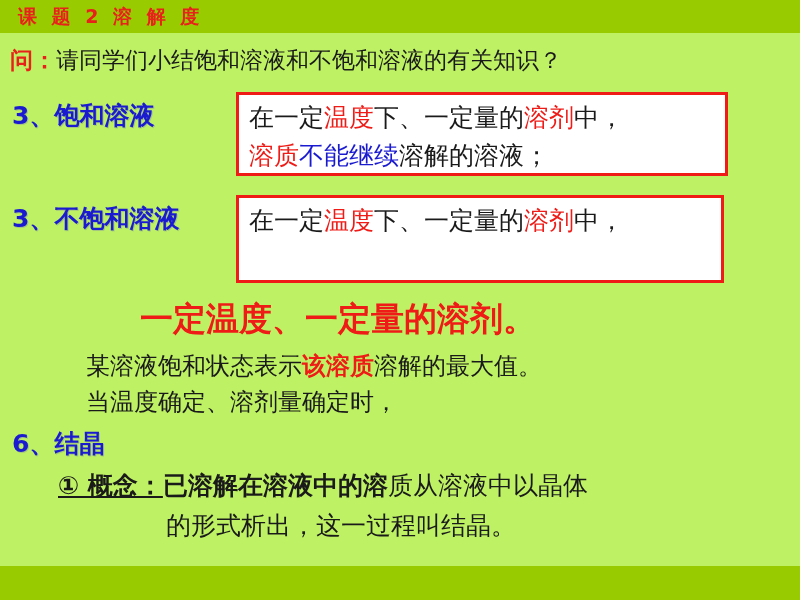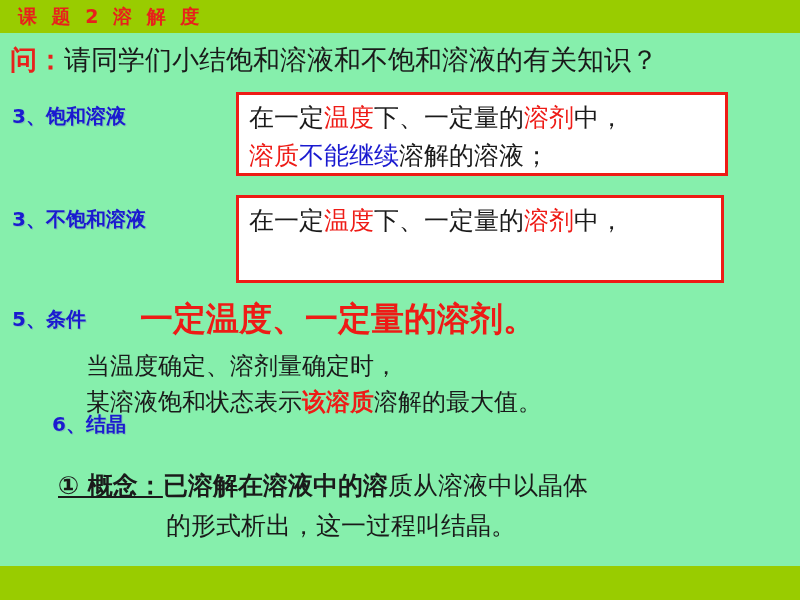--- a/index.html
+++ b/index.html
@@ -13,21 +13,21 @@
     background: #ffffff;
     font-family: "DejaVu Sans", "Liberation Sans", sans-serif;
     overflow: hidden;
     position: relative;
   }
 
   .slide {
     position: relative;
     width: 800px;
     height: 600px;
-    background: #86efac;
+    background: #bef264;
   }
 
   
   .bar {
     position: absolute;
     left: 0;
     width: 800px;
     background: #99cc00;
   }
   .bar-top {
@@ -54,44 +54,44 @@
   .c-red   { color: #ee1b16; margin-top: 40px; }
   .c-blue  { color: #1a1ad0; }
   .c-black { color: #1a1a1a; }
   .b  { font-weight: bold; }
 
   
   .question {
     position: absolute;
     left: 10px;
     top: 42px;
-    font-size: 27px;
+    font-size: 23px;
     line-height: 36px;
     white-space: nowrap;
     color: #1a1a1a;
   }
   .question .q-mark {
     font-weight: bold;
     color: #e8211b;
   }
 
   
   .label-blue {
     position: absolute;
-    font-size: 20px;
+    font-size: 25px;
     font-weight: bold;
     color: #1a1ad0;
     white-space: nowrap;
     line-height: 32px;
     text-shadow: 1px 1px 0 rgba(120,120,190,0.35);
   }
   .lbl-3 { left: 12px; top: 100px; }
   .lbl-4 { left: 12px; top: 203px; }
   .lbl-5 { left: 12px; top: 303px; }
-  .lbl-6 { left: 12px; top: 408px; margin-left: 40px; }
+  .lbl-6 { left: 12px; top: 428px; }
 
   
   .defbox {
     position: absolute;
     border: 3px solid #ee1b16;
     background: #ffffff;
     box-sizing: border-box;
     padding: 4px 8px 4px 10px;
   }
   .box-3 {
@@ -180,28 +180,27 @@
   </div>
 
   <div class="label-blue lbl-4">3、不饱和溶液</div>
 
   <div class="defbox box-4">
     <div class="line">
       <span class="c-black">在一定</span><span class="c-red">温度</span><span class="c-black">下、一定量的</span><span class="c-red">溶剂</span><span class="c-black">中，</span>
     </div>
   </div>
 
-  <div class="label-blue lbl-5">5、条件</div>
   <div class="cond-text">一定温度、一定量的溶剂。</div>
 
   <div class="explain">
-    <span class="ln">当温度确定、溶剂量确定时，</span>
     <span class="ln">
       <span>某溶液饱和状态表示</span><span class="c-red b">该溶质</span><span>溶解的最大值。</span>
     </span>
+    <span class="ln">当温度确定、溶剂量确定时，</span>
   </div>
 
   <div class="label-blue lbl-6">6、结晶</div>
 
   <div class="concept">
     <span class="ln">
       <span class="circled heavy">① 概念：</span><span class="heavy">已溶解在溶液中的溶</span><span>质从溶液中以晶体</span>
     </span>
     <span class="ln ln2">的形式析出，这一过程叫结晶。</span>
   </div>

